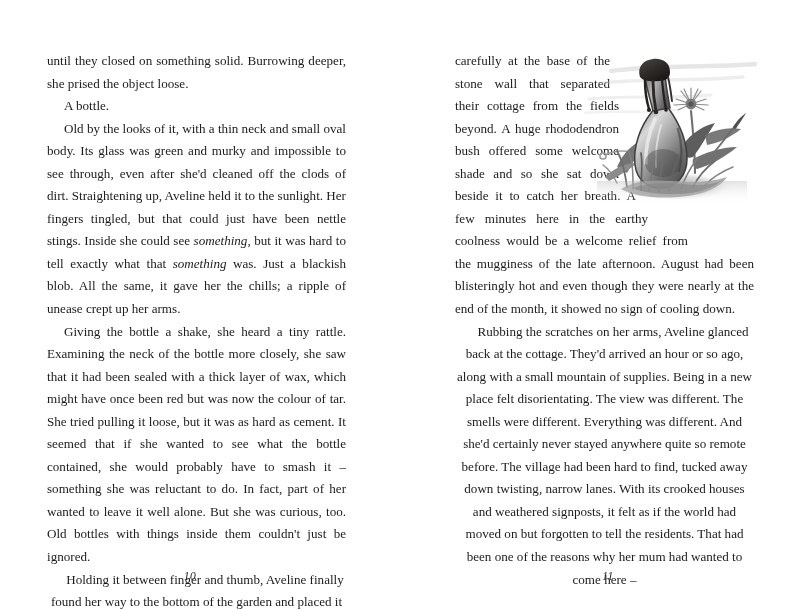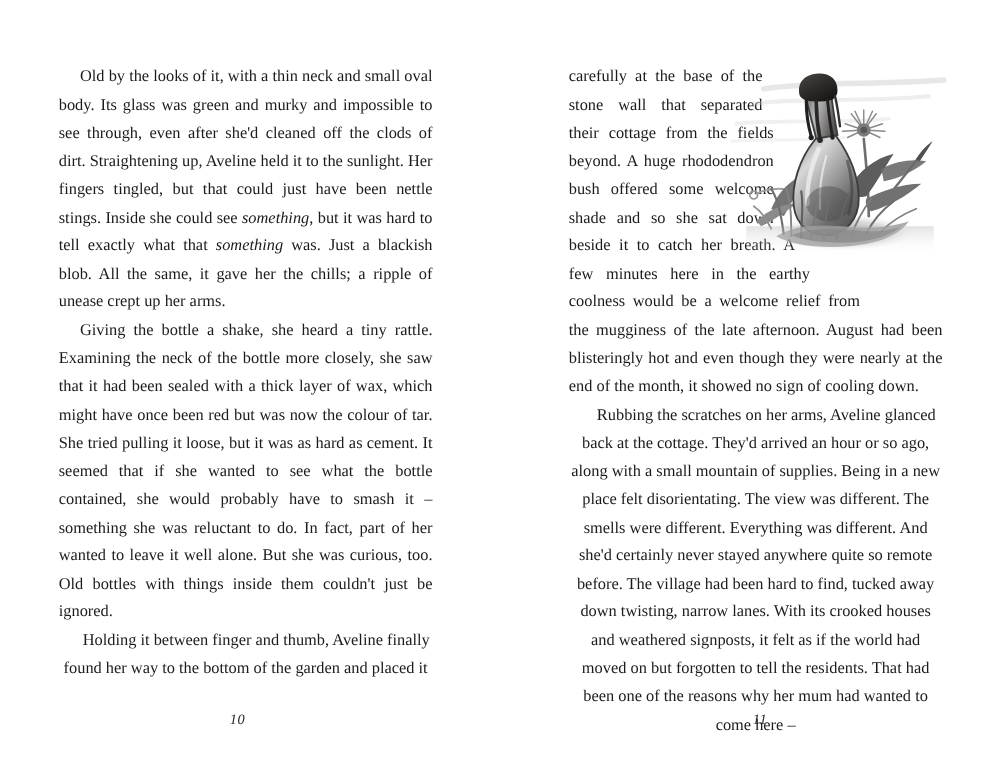--- a/index.html
+++ b/index.html
@@ -91,21 +91,23 @@
   .page-right .folio { left: 8px; }
 </style>
 </head>
 <body>
 
 <div class="spread">
 
   <div class="page page-left">
     <div class="textblock">
 
-
+      <p>until they closed on something solid. Burrowing deeper, she prised the object loose.</p>
+
+      <p class="indent">A bottle.</p>
 
       <p class="indent"><span>Old by the looks of it, with a thin neck and small oval body. Its glass was green and murky and impossible to see through, even after she'd cleaned off the clods of dirt. Straightening up, Aveline held it to the sunlight. Her fingers tingled, but that could just have been nettle stings. Inside she could see </span><em>something</em><span>, but it was hard to tell exactly what that </span><em>something</em><span> was. Just a blackish blob. All the same, it gave her the chills; a ripple of unease crept up her arms.</span></p>
 
       <p class="indent">Giving the bottle a shake, she heard a tiny rattle. Examining the neck of the bottle more closely, she saw that it had been sealed with a thick layer of wax, which might have once been red but was now the colour of tar. She tried pulling it loose, but it was as hard as cement. It seemed that if she wanted to see what the bottle contained, she would probably have to smash it – something she was reluctant to do. In fact, part of her wanted to leave it well alone. But she was curious, too. Old bottles with things inside them couldn't just be ignored.</p>
 
       <p class="indent last-line-left">Holding it between finger and thumb, Aveline finally found her way to the bottom of the garden and placed it</p>
 
     </div>
 
     <div class="folio">10</div>

